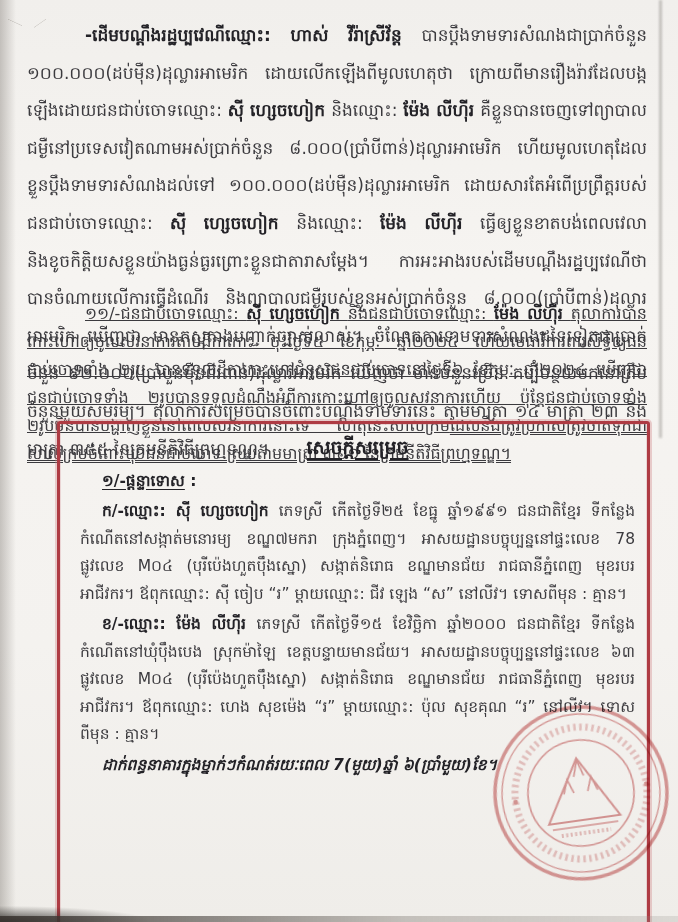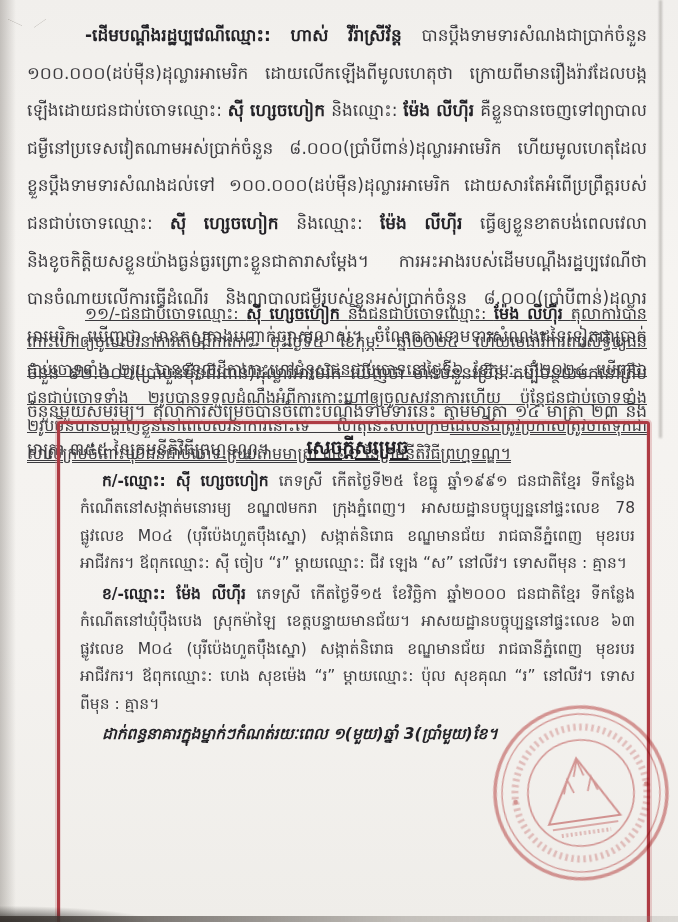--- a/index.html
+++ b/index.html
@@ -55,23 +55,24 @@
   <div class="scan-left"></div>
   <div class="scan-line-right"></div>
   <div class="smudge"></div>
 
   <p class="para p1"><span class="b">-ដើមបណ្ដឹងរដ្ឋប្បវេណីឈ្មោះ: </span><span class="b">ហាស់ វីរ៉ាស្រីវ័ន្ត </span><span>បានប្ដឹងទាមទារសំណងជាប្រាក់ចំនួន ១០០.០០០(ដប់ម៉ឺន)ដុល្លារអាមេរិក ដោយលើកឡើងពីមូលហេតុថា ក្រោយពីមានរឿងរ៉ាវដែលបង្កឡើងដោយជនជាប់ចោទឈ្មោះ: </span><span class="b">ស៊ី ហ្សេចហៀក </span><span>និងឈ្មោះ: </span><span class="b">ម៉ែង លីហ៊ីរ </span><span>គឺខ្លួនបានចេញទៅព្យាបាលជម្ងឺនៅប្រទេសវៀតណាមអស់ប្រាក់ចំនួន ៨.០០០(ប្រាំបីពាន់)ដុល្លារអាមេរិក ហើយមូលហេតុដែលខ្លួនប្ដឹងទាមទារសំណងដល់ទៅ ១០០.០០០(ដប់ម៉ឺន)ដុល្លារអាមេរិក ដោយសារតែអំពើប្រព្រឹត្តរបស់ជនជាប់ចោទឈ្មោះ: </span><span class="b">ស៊ី ហ្សេចហៀក </span><span>និងឈ្មោះ: </span><span class="b">ម៉ែង លីហ៊ីរ </span><span>ធ្វើឲ្យខ្លួនខាតបង់ពេលវេលា និងខូចកិត្តិយសខ្លួនយ៉ាងធ្ងន់ធ្ងរព្រោះខ្លួនជាតារាសម្ដែង។ ការអះអាងរបស់ដើមបណ្ដឹងរដ្ឋប្បវេណីថាបានចំណាយលើការធ្វើដំណើរ និងព្យាបាលជម្ងឺរបស់ខ្លួនអស់ប្រាក់ចំនួន ៨.០០០(ប្រាំបីពាន់)ដុល្លារអាមេរិក ឃើញថា មានភស្តុតាងបញ្ជាក់ច្បាស់លាស់។ ចំណែកការទាមទារសំណងដទៃទៀតជាប្រាក់ចំនួន ៩២.០០០(ប្រាំបួនម៉ឺនពីរពាន់)ដុល្លារអាមេរិក ឃើញថា មានចំនួនច្រើន គប្បីបន្ថយមកនៅត្រឹមចំនួនមួយសមរម្យ។ តុលាការសម្រេចបានចំពោះបណ្ដឹងទាមទារនេះ តាមមាត្រា ១៤ មាត្រា ២៣ និងមាត្រា ៣៥៥ នៃក្រមនីតិវិធីព្រហ្មទណ្ឌ។</span></p>
 
   <p class="para p2"><span>១១/-ជនជាប់ចោទឈ្មោះ: </span><span class="b">ស៊ី ហ្សេចហៀក </span><span>និងជនជាប់ចោទឈ្មោះ: </span><span class="b">ម៉ែង លីហ៊ីរ </span><span>តុលាការបានកោះហៅឲ្យចូលសវនាការតាមដីកាកោះ ចុះថ្ងៃទី៥ ខែកុម្ភៈ ឆ្នាំ២០២៤ ហើយមេធាវីការពារសិទ្ធិឲ្យជនជាប់ចោទទាំង ២រូប បានទទួលដីកាកោះហៅជំនួសជនជាប់ចោទនៅថ្ងៃទី៦ ខែកុម្ភៈ ឆ្នាំ២០២៤ ឃើញថា ជនជាប់ចោទទាំង ២រូបបានទទួលដំណឹងអំពីការកោះហៅឲ្យចូលសវនាការហើយ ប៉ុន្តែជនជាប់ចោទទាំង ២រូបមិនបានបង្ហាញខ្លួននៅពេលសវនាការនោះទេ ហេតុនេះសាលក្រម</span><span class="u">ដែលនឹងត្រូវប្រកាសត្រូវចាត់ទុកជាសាលក្រមចំពោះមុខជនជាប់ចោទ ស្របតាមមាត្រា ៣៦១ នៃក្រមនីតិវិធីព្រហ្មទណ្ឌ។</span></p>
 
   <div class="decision-box">
     <h2 class="decision-heading">សេចក្ដីសម្រេច</h2>
+    <p class="sub1"><span class="b u">១/-ផ្តន្ទាទោស</span><span class="b"> :</span></p>
     <p><span class="b">ក/-ឈ្មោះ: </span><span class="b">ស៊ី ហ្សេចហៀក </span><span>ភេទស្រី កើតថ្ងៃទី២៥ ខែធ្នូ ឆ្នាំ១៩៩១ ជនជាតិខ្មែរ ទីកន្លែងកំណើតនៅសង្កាត់មនោរម្យ ខណ្ឌ៧មករា ក្រុងភ្នំពេញ។ អាសយដ្ឋានបច្ចុប្បន្ននៅផ្ទះលេខ 78 ផ្លូវលេខ M០៤ (បុរីប៉េងហួតប៉ឹងស្នោ) សង្កាត់និរោធ ខណ្ឌមានជ័យ រាជធានីភ្នំពេញ មុខរបរ អាជីវករ។ ឪពុកឈ្មោះ: ស៊ី ចៀប “រ” ម្ដាយឈ្មោះ: ជីវ ឡេង “ស” នៅលីវ។ ទោសពីមុន : គ្មាន។</span></p>
     <p><span class="b">ខ/-ឈ្មោះ: </span><span class="b">ម៉ែង លីហ៊ីរ </span><span>ភេទស្រី កើតថ្ងៃទី១៥ ខែវិច្ឆិកា ឆ្នាំ២០០០ ជនជាតិខ្មែរ ទីកន្លែងកំណើតនៅឃុំប៉ឹងបេង ស្រុកម៉ាឡៃ ខេត្តបន្ទាយមានជ័យ។ អាសយដ្ឋានបច្ចុប្បន្ននៅផ្ទះលេខ ៦៣ ផ្លូវលេខ M០៤ (បុរីប៉េងហួតប៉ឹងស្នោ) សង្កាត់និរោធ ខណ្ឌមានជ័យ រាជធានីភ្នំពេញ មុខរបរ អាជីវករ។ ឪពុកឈ្មោះ: ហេង សុខម៉េង “រ” ម្ដាយឈ្មោះ: ប៉ុល សុខគុណ “រ” នៅលីវ។ ទោសពីមុន : គ្មាន។</span></p>
-    <p class="sentence"><span class="b i">ដាក់ពន្ធនាគារក្នុងម្នាក់ៗកំណត់រយៈពេល ១(មួយ)ឆ្នាំ 3(ប្រាំមួយ)ខែ។</span></p>
+    <p class="sentence"><span class="b i">ដាក់ពន្ធនាគារក្នុងម្នាក់ៗកំណត់រយៈពេល 7(មួយ)ឆ្នាំ ៦(ប្រាំមួយ)ខែ។</span></p>
 
   </div>
 
   <div class="stamp">
     <svg width="182" height="182" viewBox="0 0 182 182">
       <g fill="none" stroke="#c34b4b">
         <circle cx="91" cy="91" r="86" stroke-width="3.5"></circle>
         <circle cx="91" cy="91" r="79" stroke-width="1.3"></circle>
         <circle cx="91" cy="91" r="53" stroke-width="1.6"></circle>
 

